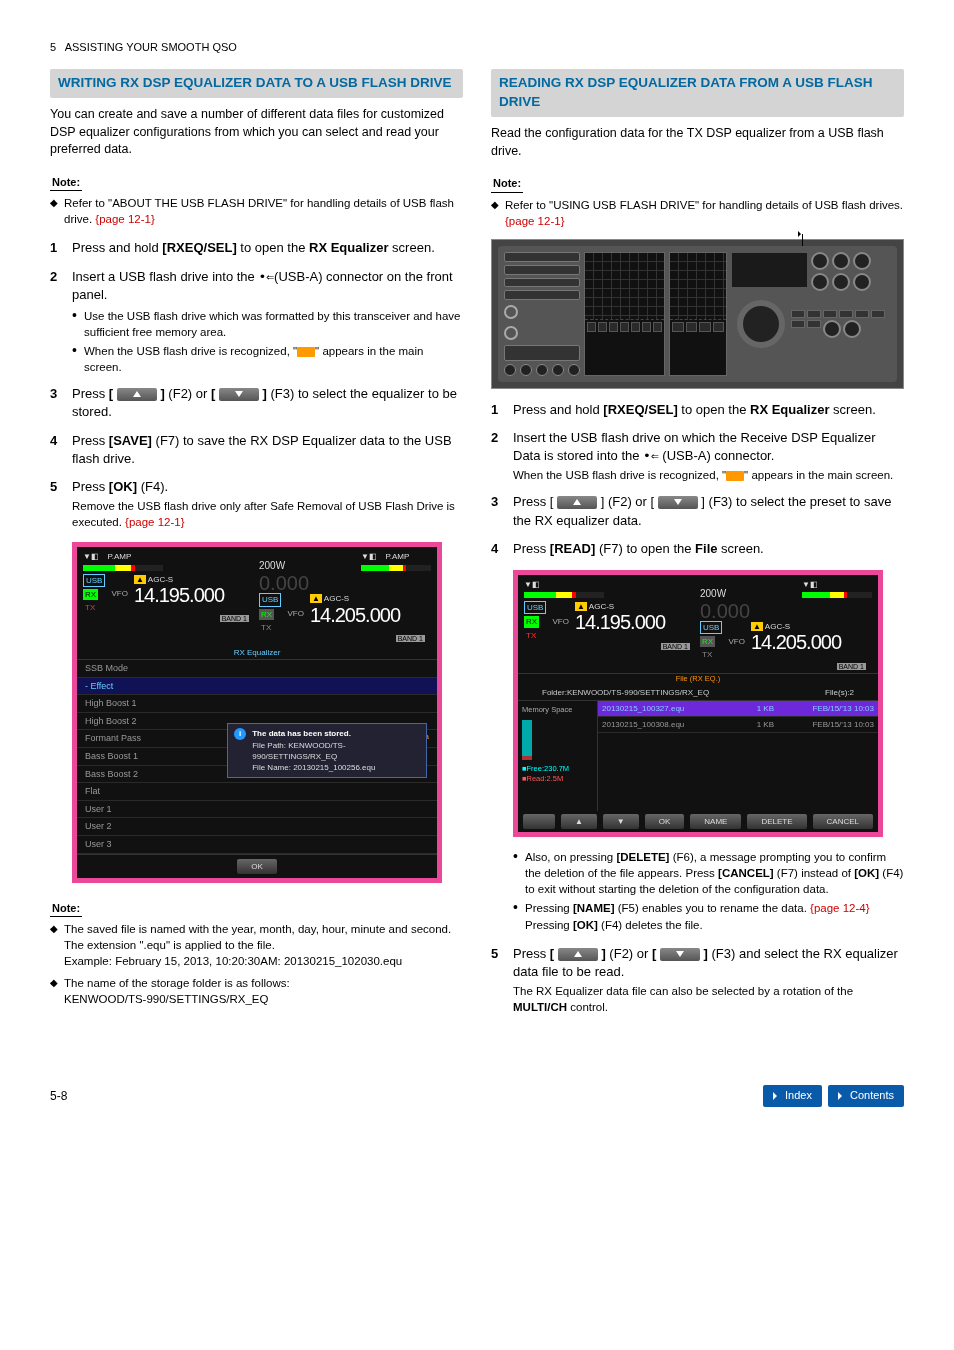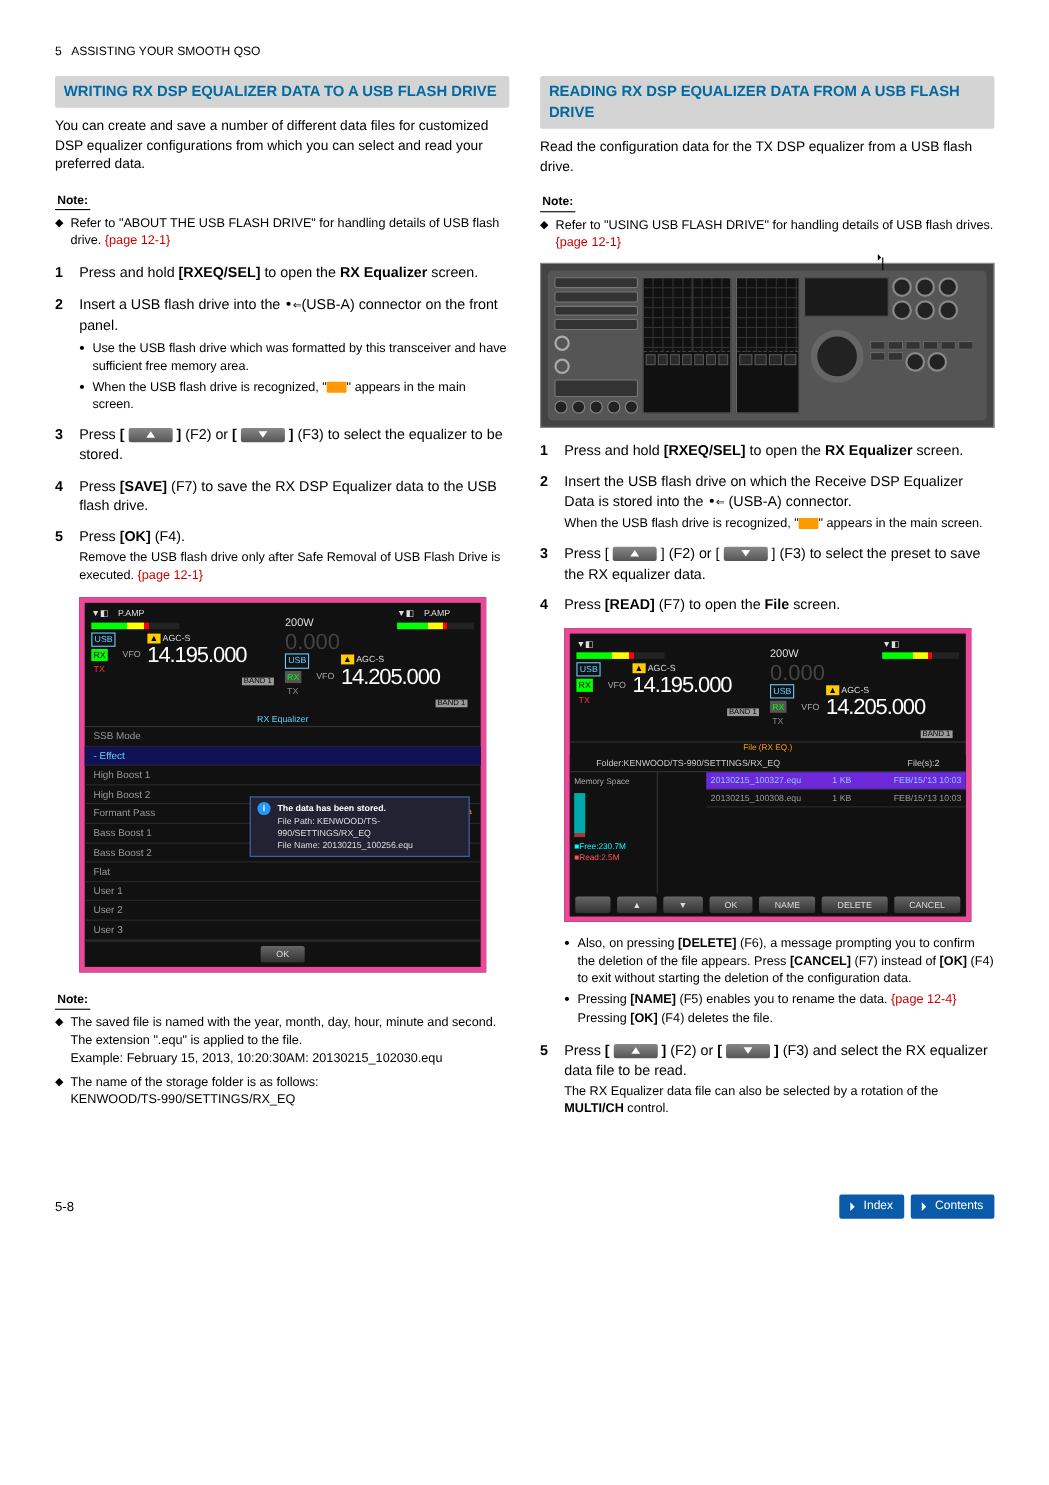--- a/index.html
+++ b/index.html
@@ -70,21 +70,21 @@
   .radio-right { flex: 0 0 160px; display: flex; flex-wrap: wrap; gap: 3px; align-content: flex-start; }
   .rr-knob { border-radius: 50%; background: #222; border: 2px solid #888; }
   .rr-big { width: 48px; height: 48px; border-width: 6px; border-color: #666; margin: 6px; }
   .rr-sm { width: 18px; height: 18px; }
   .rr-btn { width: 14px; height: 8px; background: #333; border: 1px solid #666; }
   .rr-blk { background: #1a1a1a; border: 1px solid #555; width: 100%; height: 20px; }
   .arrow-line { position: absolute; border-top: 1px solid #000; }
   .arrow-line::after { content: ""; position: absolute; right: -1px; top: -3px; border: 3px solid transparent; border-left-color: #000; }
   .file-panel { background: #111; }
   .fp-head { display: flex; justify-content: space-between; padding: 2px 24px; font-size: 8px; color: #ccc; border-bottom: 1px solid #333; }
-  .fp-body { display: flex; height: 110px; gap: 44px; }
+  .fp-body { display: flex; height: 110px; }
   .fp-left { width: 80px; border-right: 1px solid #333; padding: 4px; font-size: 7.5px; }
   .fp-right { flex: 1; }
   .fp-row { display: flex; padding: 2px 4px; border-bottom: 1px solid #2a2a2a; font-size: 8px; color: #999; }
   .fp-row.hl { background: #6d28d9; color: #8cf; }
   .fp-fn { flex: 1; }
   .fp-sz { width: 40px; text-align: right; }
   .fp-dt { width: 100px; text-align: right; }
   .fp-free { color: #0ff; }
   .fp-used { color: #f55; }
   .footer { display: flex; justify-content: space-between; align-items: center; margin-top: 60px; }

